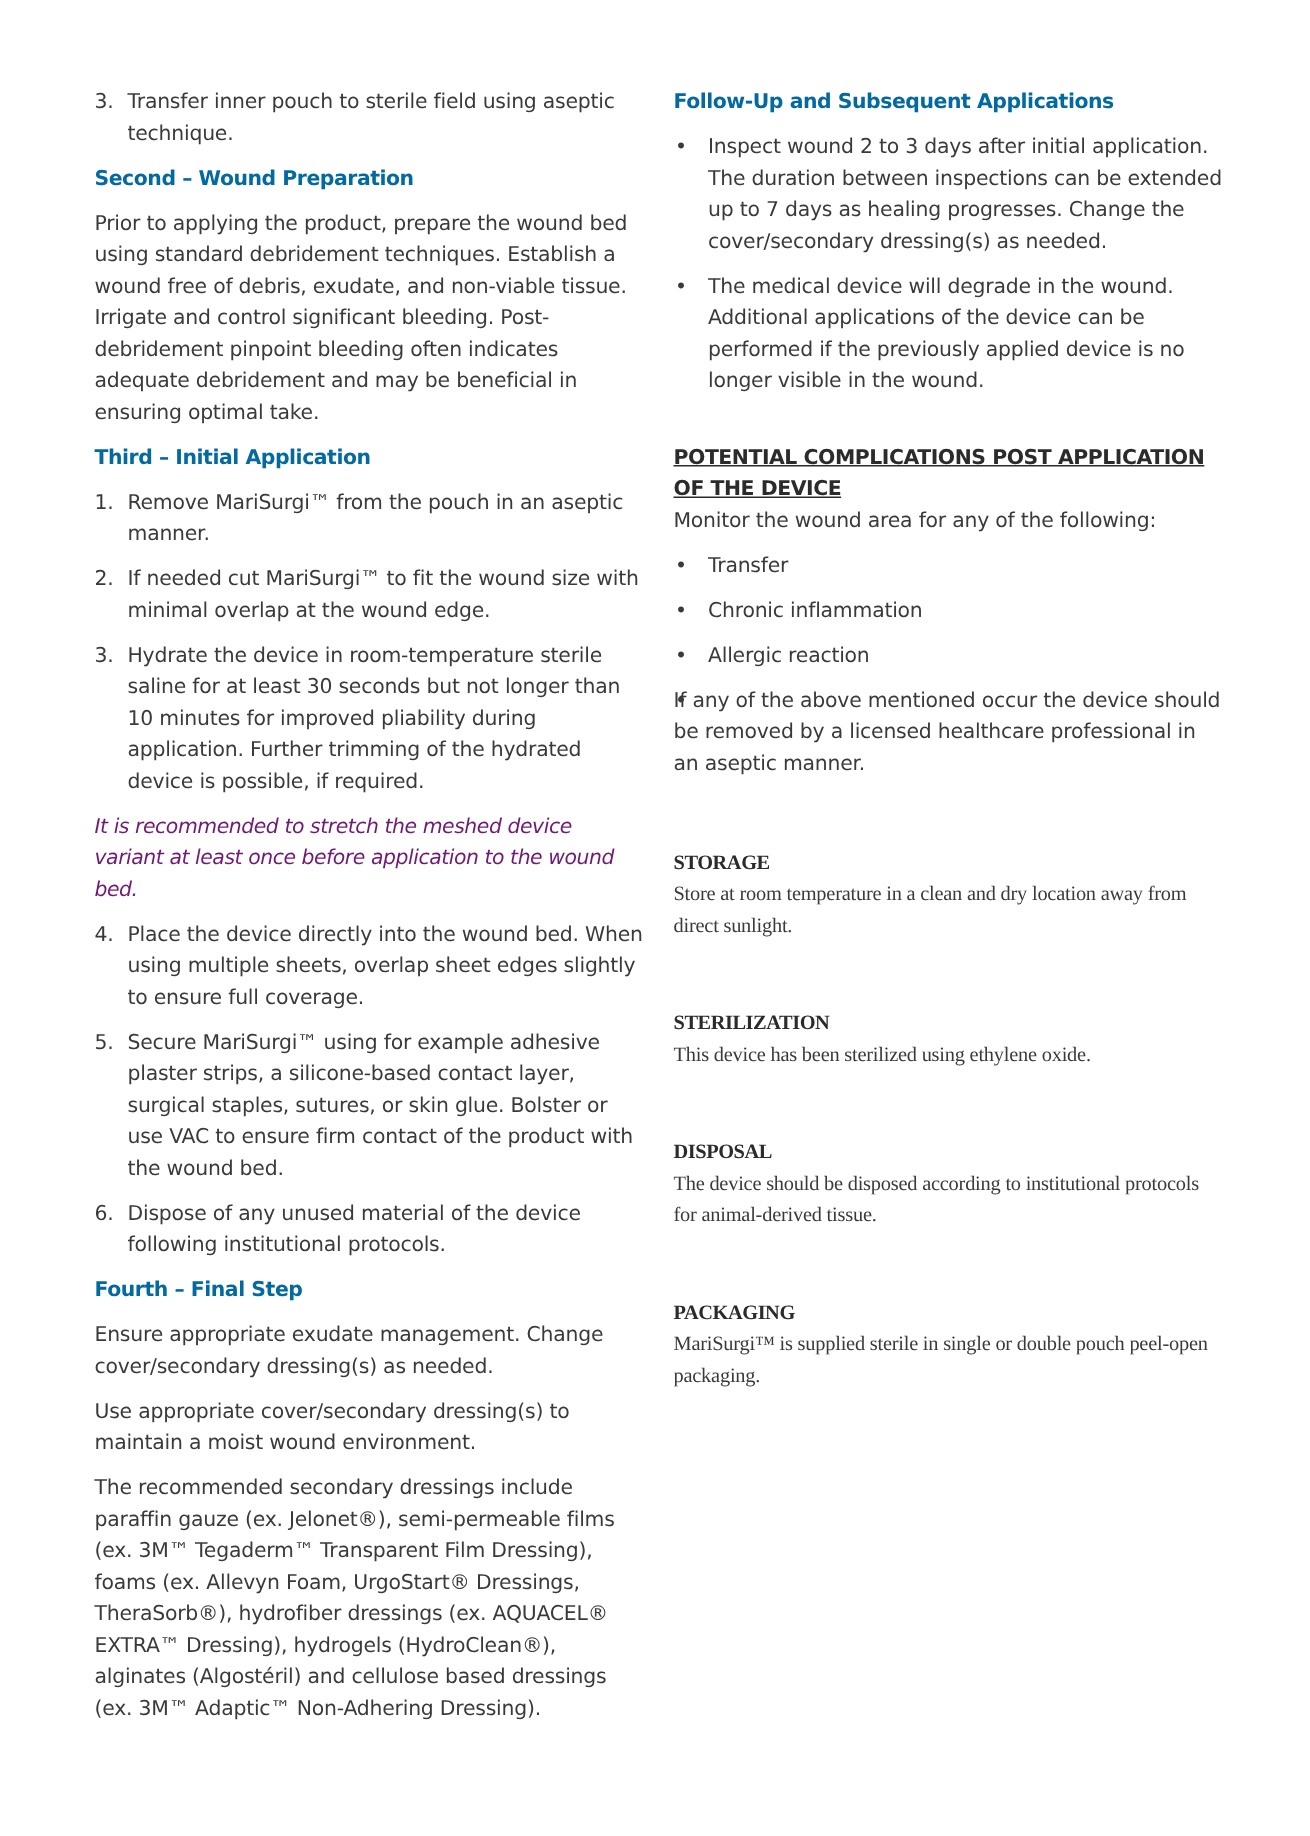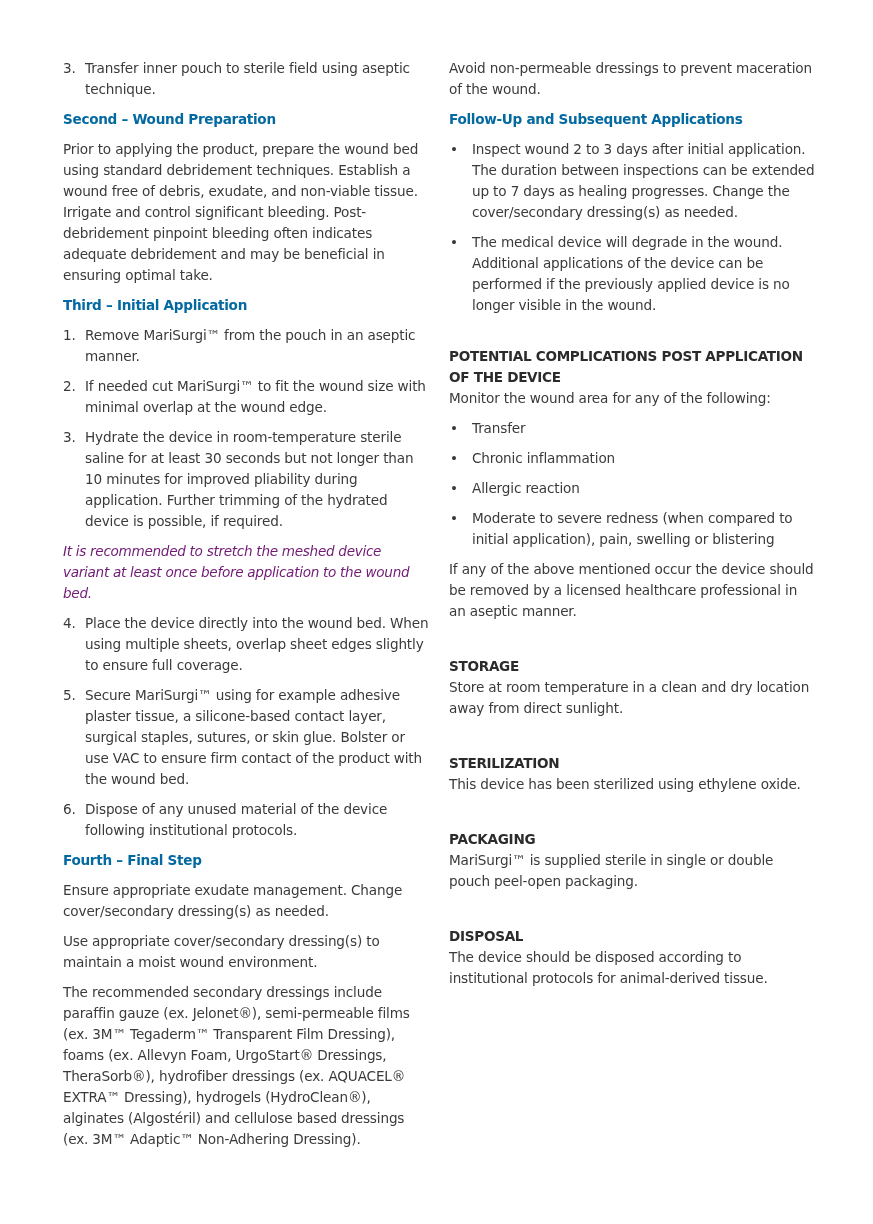--- a/index.html
+++ b/index.html
@@ -15,24 +15,24 @@
   .col-left { left: 63px; width: 368px; }
   .col-right { left: 449px; width: 368px; }
   p { margin: 0 0 9px 0; }
   .h-sub { font-weight: bold; color: #0369a1; margin: 0 0 9px 0; letter-spacing: -0.3px; }
   .h-cap { font-weight: bold; color: #2b2b2b; margin: 0; letter-spacing: -0.3px; }
   .note { font-weight: normal; font-style: italic; color: #701a75; margin: 0 0 9px 0; letter-spacing: -0.3px; }
   .li { position: relative; padding-left: 22px; margin-bottom: 9px; }
   .li .mk { position: absolute; left: 0; top: 0; }
   .li.bul { padding-left: 23px; }
   .li.bul .mk { left: 1px; }
-  .sect { margin-top: 34px; }
+  .sect { margin-top: 44px; font-family: Liberation Serif, serif; }
   .sect p { margin-bottom: 0; }
   .sect-first { margin-top: 30px; }
-  .sect-first .h-cap { margin-bottom: 0; }
+  .sect-first .h-cap { margin-bottom: 0; text-decoration: underline; }
 </style>
 </head>
 <body>
 
 <div class="col col-left">
   <div class="li">
     <span class="mk">3.</span>
     <span>Transfer inner pouch to sterile field using aseptic technique.</span>
   </div>
 
@@ -55,36 +55,35 @@
     </div>
   </div>
   <div class="note">It is recommended to stretch the meshed device variant at least once before application to the wound bed.</div>
   <div>
     <div class="li">
       <span class="mk">4.</span>
       <span>Place the device directly into the wound bed. When using multiple sheets, overlap sheet edges slightly to ensure full coverage.</span>
     </div>
     <div class="li">
       <span class="mk">5.</span>
-      <span>Secure MariSurgi™ using for example adhesive plaster tissue, a silicone-based contact layer, surgical staples, sutures, or skin glue. Bolster or use VAC to ensure firm contact of the product with the wound bed.</span>
+      <span>Secure MariSurgi™ using for example adhesive plaster strips, a silicone-based contact layer, surgical staples, sutures, or skin glue. Bolster or use VAC to ensure firm contact of the product with the wound bed.</span>
     </div>
     <div class="li">
       <span class="mk">6.</span>
       <span>Dispose of any unused material of the device following institutional protocols.</span>
     </div>
   </div>
 
   <div class="h-sub">Fourth – Final Step</div>
   <p>Ensure appropriate exudate management. Change cover/secondary dressing(s) as needed.</p>
   <p>Use appropriate cover/secondary dressing(s) to maintain a moist wound environment.</p>
   <p>The recommended secondary dressings include paraffin gauze (ex. Jelonet®), semi-permeable films (ex. 3M™ Tegaderm™ Transparent Film Dressing), foams (ex. Allevyn Foam, UrgoStart® Dressings, TheraSorb®), hydrofiber dressings (ex. AQUACEL® EXTRA™ Dressing), hydrogels (HydroClean®), alginates (Algostéril) and cellulose based dressings (ex. 3M™ Adaptic™ Non-Adhering Dressing).</p>
 </div>
 
 <div class="col col-right">
-  <p>Avoid non-permeable dressings to prevent maceration of the wound.</p>
 
   <div class="h-sub">Follow-Up and Subsequent Applications</div>
   <div class="li bul">
     <span class="mk">•</span>
     <span>Inspect wound 2 to 3 days after initial application. The duration between inspections can be extended up to 7 days as healing progresses. Change the cover/secondary dressing(s) as needed.</span>
   </div>
   <div class="li bul">
     <span class="mk">•</span>
     <span>The medical device will degrade in the wound. Additional applications of the device can be performed if the previously applied device is no longer visible in the wound.</span>
   </div>
@@ -99,37 +98,36 @@
     <div class="li bul">
       <span class="mk">•</span>
       <span>Chronic inflammation</span>
     </div>
     <div class="li bul">
       <span class="mk">•</span>
       <span>Allergic reaction</span>
     </div>
     <div class="li bul">
       <span class="mk">•</span>
-      <span>Moderate to severe redness (when compared to initial application), pain, swelling or blistering</span>
     </div>
     <p style="margin-bottom:0">If any of the above mentioned occur the device should be removed by a licensed healthcare professional in an aseptic manner.</p>
   </div>
 
   <div class="sect">
     <div class="h-cap">STORAGE</div>
     <p>Store at room temperature in a clean and dry location away from direct sunlight.</p>
   </div>
 
   <div class="sect">
     <div class="h-cap">STERILIZATION</div>
     <p>This device has been sterilized using ethylene oxide.</p>
   </div>
 
   <div class="sect">
-    <div class="h-cap">PACKAGING</div>
-    <p>MariSurgi™ is supplied sterile in single or double pouch peel-open packaging.</p>
+    <div class="h-cap">DISPOSAL</div>
+    <p>The device should be disposed according to institutional protocols for animal-derived tissue.</p>
   </div>
 
   <div class="sect">
-    <div class="h-cap">DISPOSAL</div>
-    <p>The device should be disposed according to institutional protocols for animal-derived tissue.</p>
+    <div class="h-cap">PACKAGING</div>
+    <p>MariSurgi™ is supplied sterile in single or double pouch peel-open packaging.</p>
   </div>
 </div>
 
 </body></html>

